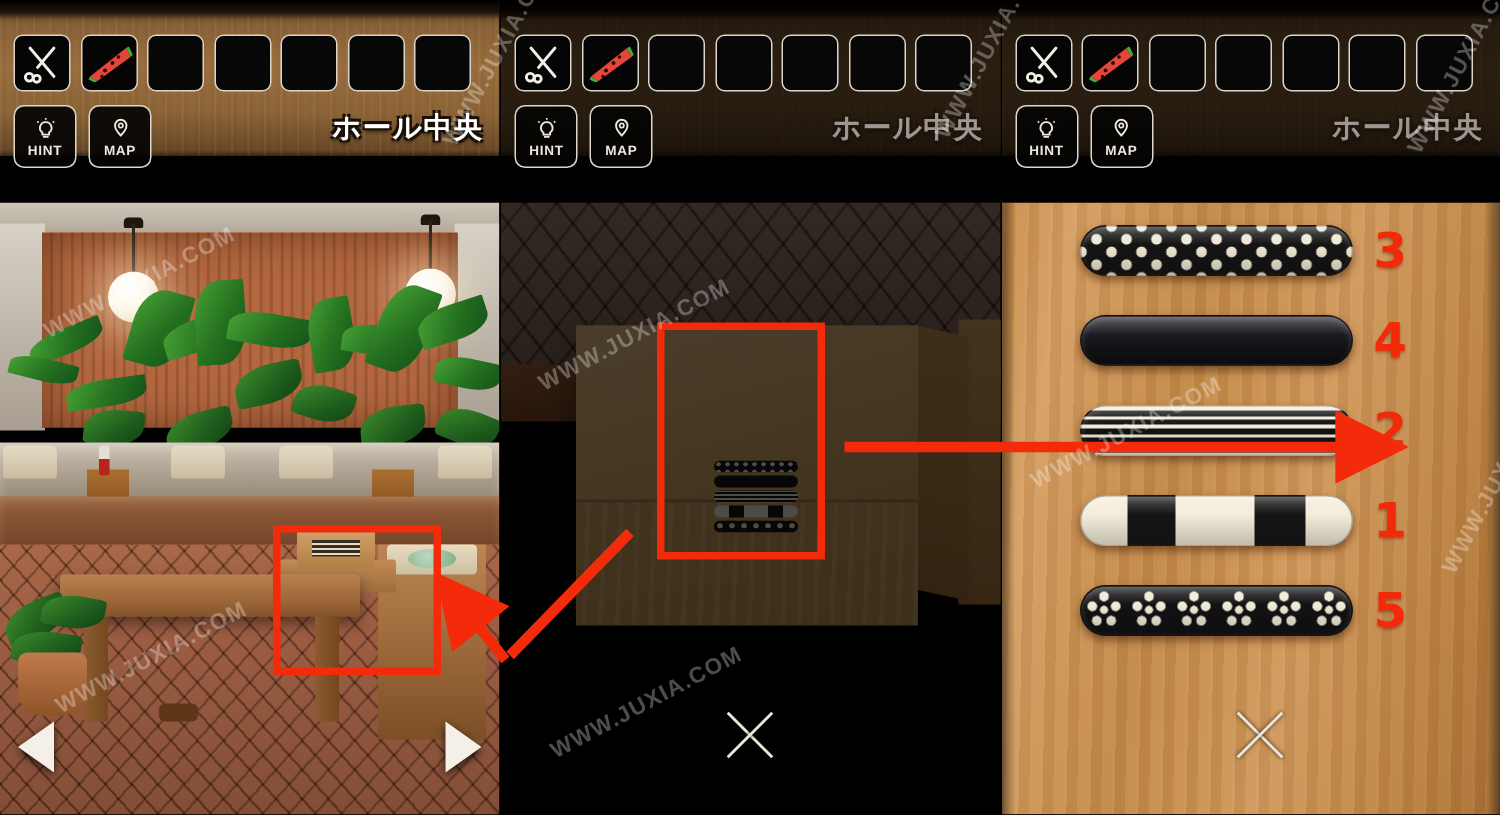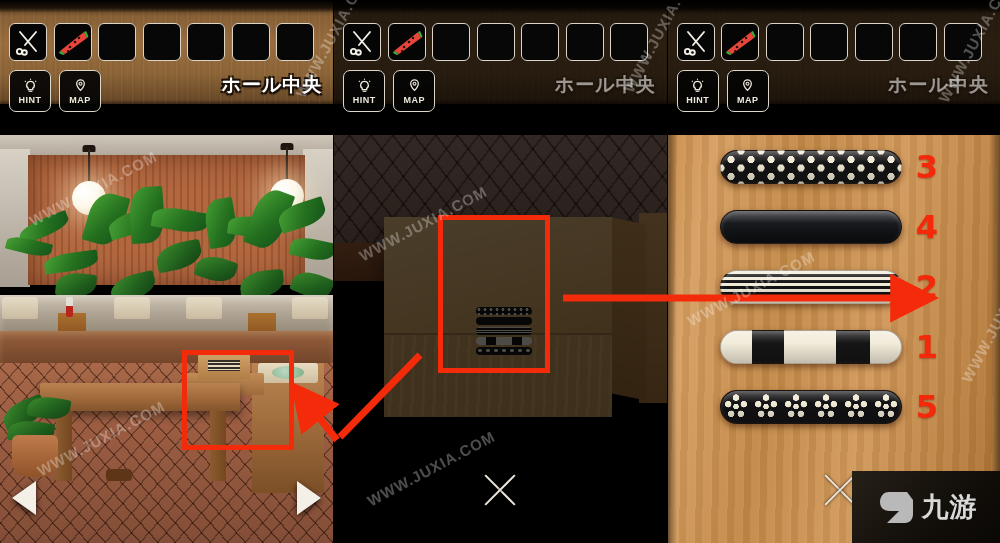--- a/index.html
+++ b/index.html
@@ -796,20 +796,14 @@
       <div class="wm" style="left: 30px; top: 430px; transform: rotate(-28deg);">WWW.JUXIA.COM</div>
       <div class="wm" style="left: 352px; top: 215px; transform: rotate(-28deg);">WWW.JUXIA.COM</div>
       <div class="wm" style="left: 360px; top: 460px; transform: rotate(-28deg);">WWW.JUXIA.COM</div>
       <div class="wm" style="left: 680px; top: 280px; transform: rotate(-28deg);">WWW.JUXIA.COM</div>
       <div class="wm" style="left: 905px; top: 30px; transform: rotate(-62deg);">WWW.JUXIA.COM</div>
       <div class="wm" style="left: 928px; top: 310px; transform: rotate(-62deg);">WWW.JUXIA.COM</div>
       <div class="wm" style="left: 262px; top: 25px; transform: rotate(-62deg);">WWW.JUXIA.COM</div>
       <div class="wm" style="left: 590px; top: 20px; transform: rotate(-62deg);">WWW.JUXIA.COM</div>
     </div>
 
-  <div class="logo">
-    <svg width="42" height="42" viewBox="0 0 42 42">
-      <path d="M32 6 L14 6 C8 6 5 11 5 16 C5 22 9 25 15 25 L24 25 L12 37 L30 37 C35 37 38 33 38 28 L38 14 Z" fill="#b9b9b9"></path>
-    </svg>
-    <div class="cn">九游</div>
-  </div>
 
 </div>
 
 </body></html>

